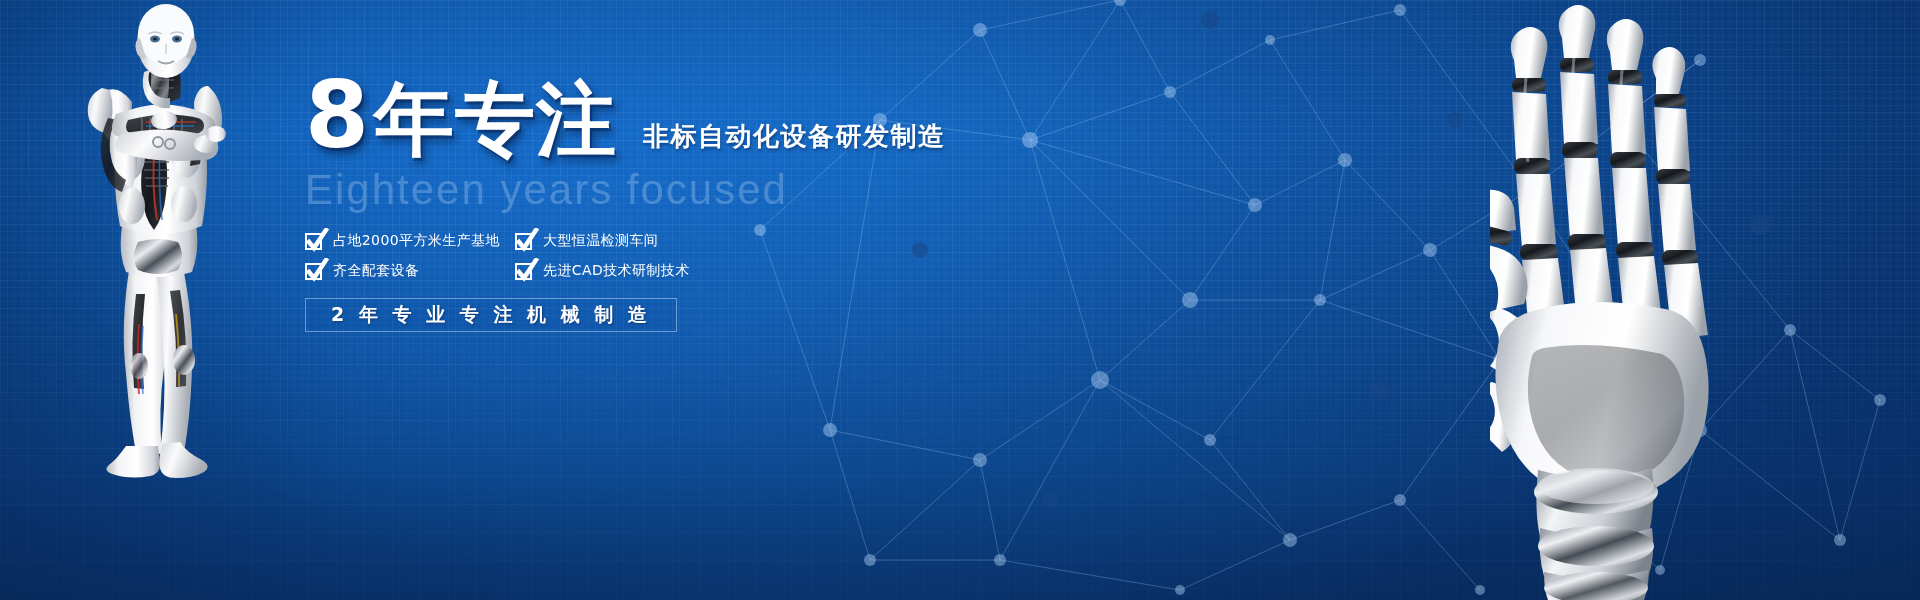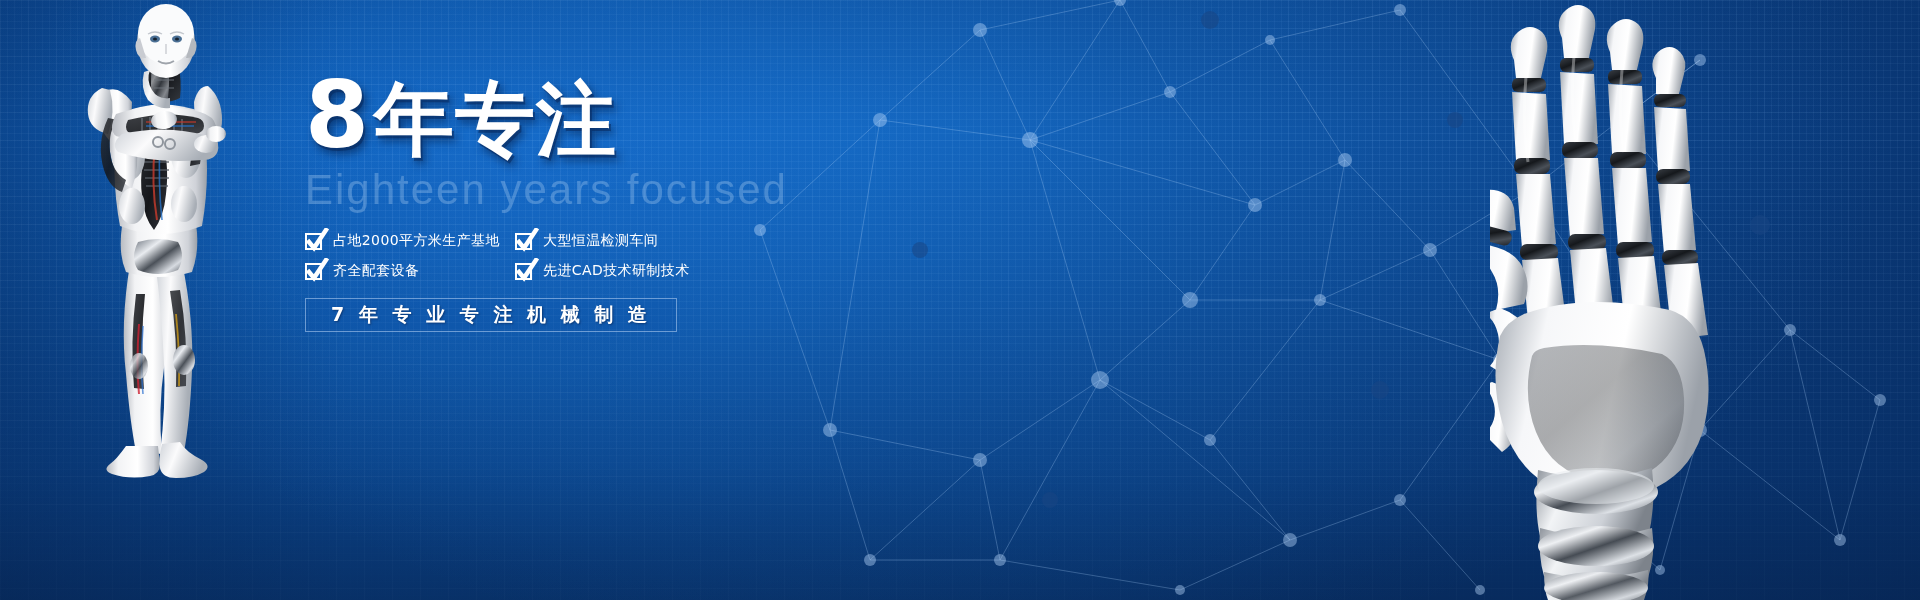--- a/index.html
+++ b/index.html
@@ -429,20 +429,21 @@
 
     <path d="M36 76 q-4 50 2 86" stroke="rgba(255,255,255,.7)" stroke-width="3" fill="none" opacity=".5"></path>
     <path d="M84 56 q-4 50 2 86" stroke="rgba(255,255,255,.7)" stroke-width="3" fill="none" opacity=".5"></path>
     <path d="M132 70 q-4 48 2 82" stroke="rgba(255,255,255,.7)" stroke-width="3" fill="none" opacity=".5"></path>
   </svg>
 
   <div class="content">
 
     <div class="headline-row">
       <div class="headline"><span class="num">8</span><span>年专注</span></div>
+      <div class="subhead">非标自动化设备研发制造</div>
     </div>
 
     <div class="tagline-en">Eighteen years focused</div>
 
     <div class="features">
 
       <div class="feature">
         <span class="check-box">
           <svg width="24" height="28" viewBox="0 0 24 28">
               <path d="M4 14 L9 20 L21 2" stroke="#ffffff" stroke-width="4.5" fill="none" stroke-linecap="square"></path>
@@ -474,17 +475,17 @@
           <svg width="24" height="28" viewBox="0 0 24 28">
               <path d="M4 14 L9 20 L21 2" stroke="#ffffff" stroke-width="4.5" fill="none" stroke-linecap="square"></path>
             </svg>
         </span>
         <span class="feature-label">先进CAD技术研制技术</span>
       </div>
 
     </div>
 
     <div class="slogan-box">
-      <span class="slogan-text">7 年 专 业 专 注 机 械 制 造</span>
+      <span class="slogan-text">2 年 专 业 专 注 机 械 制 造</span>
     </div>
 
   </div>
 </div>
 
 </body></html>

